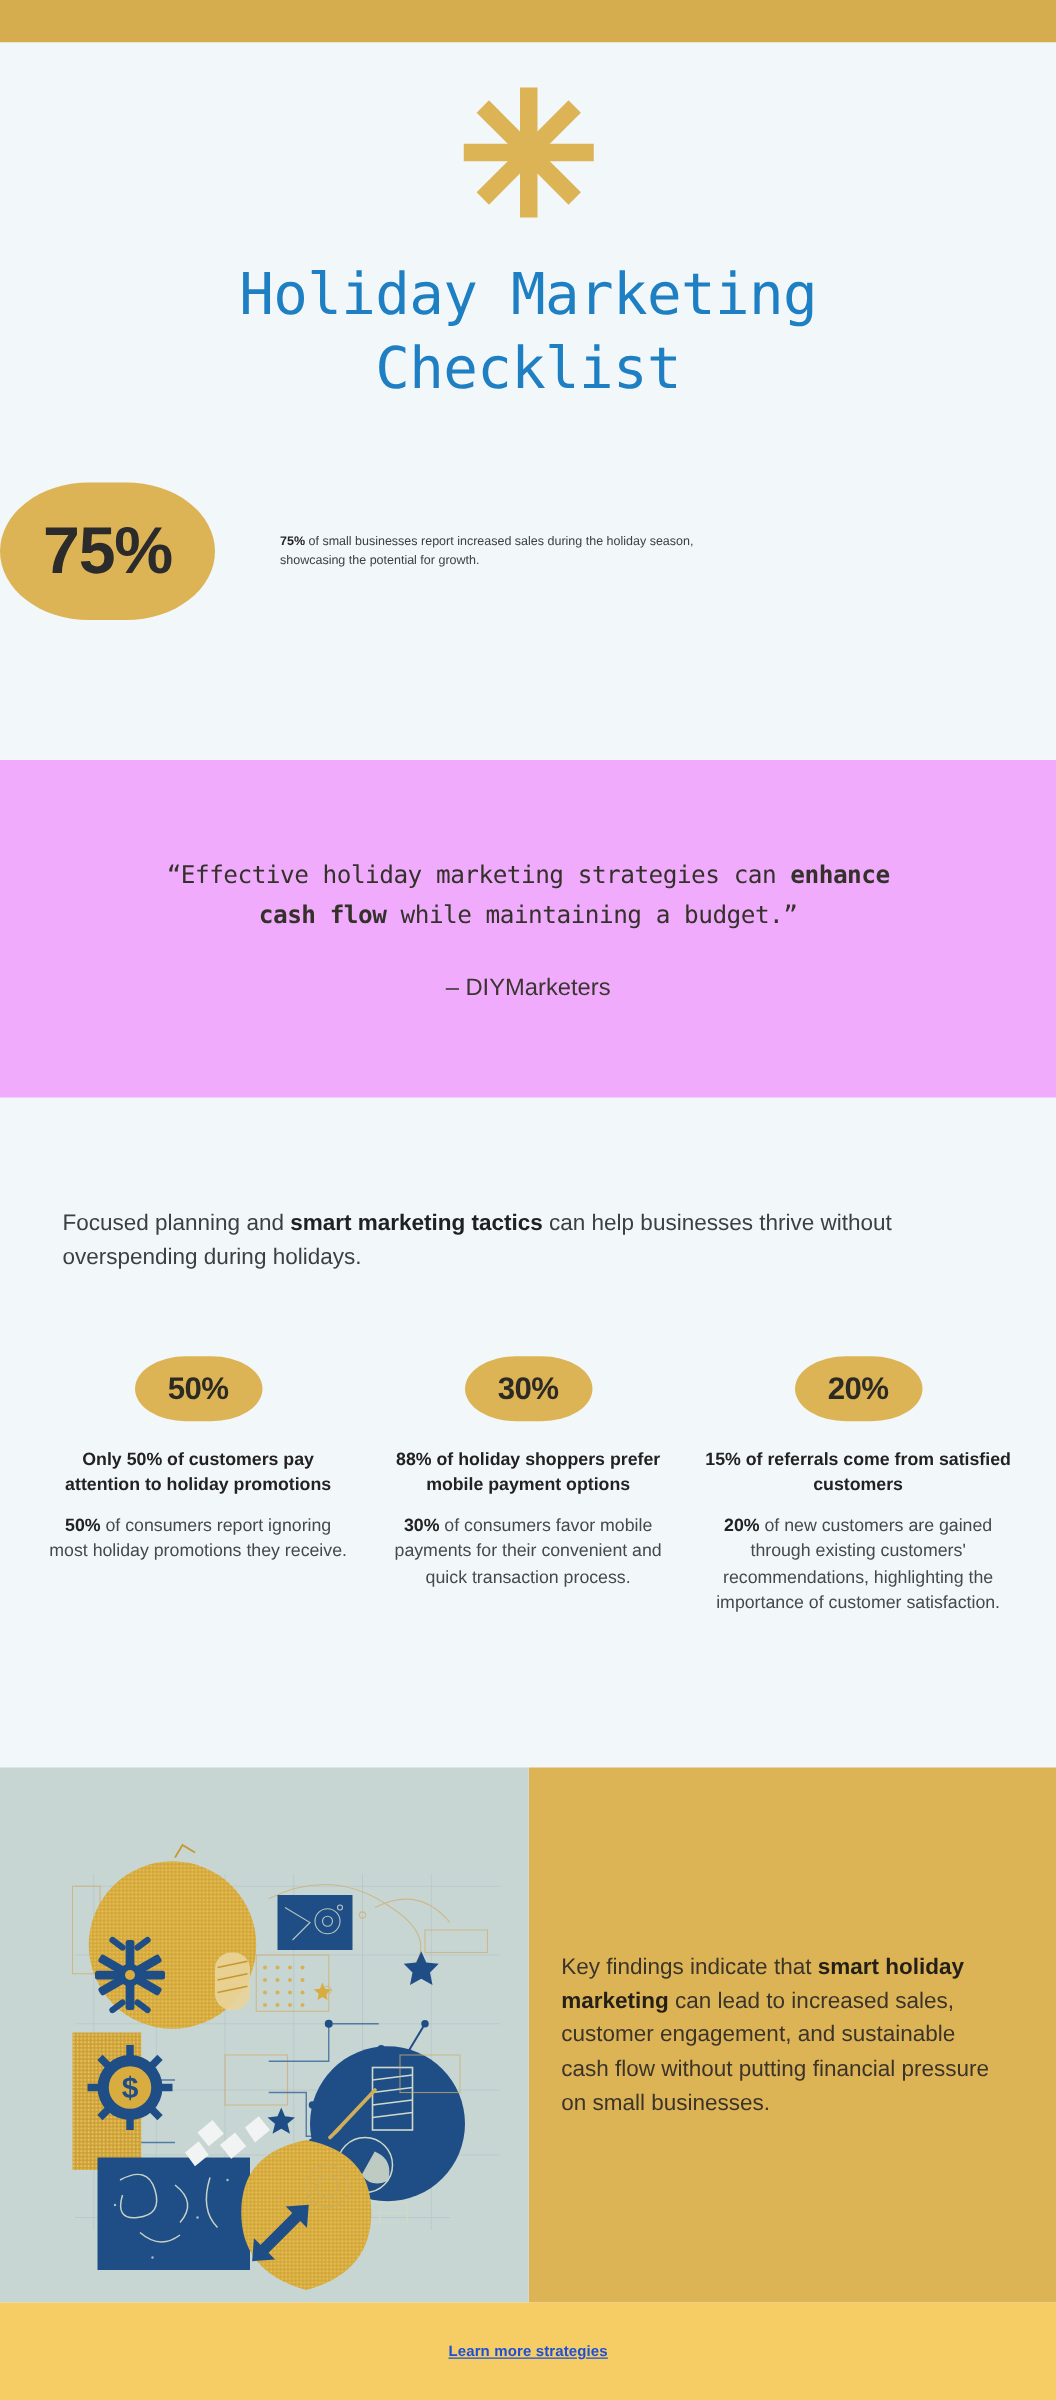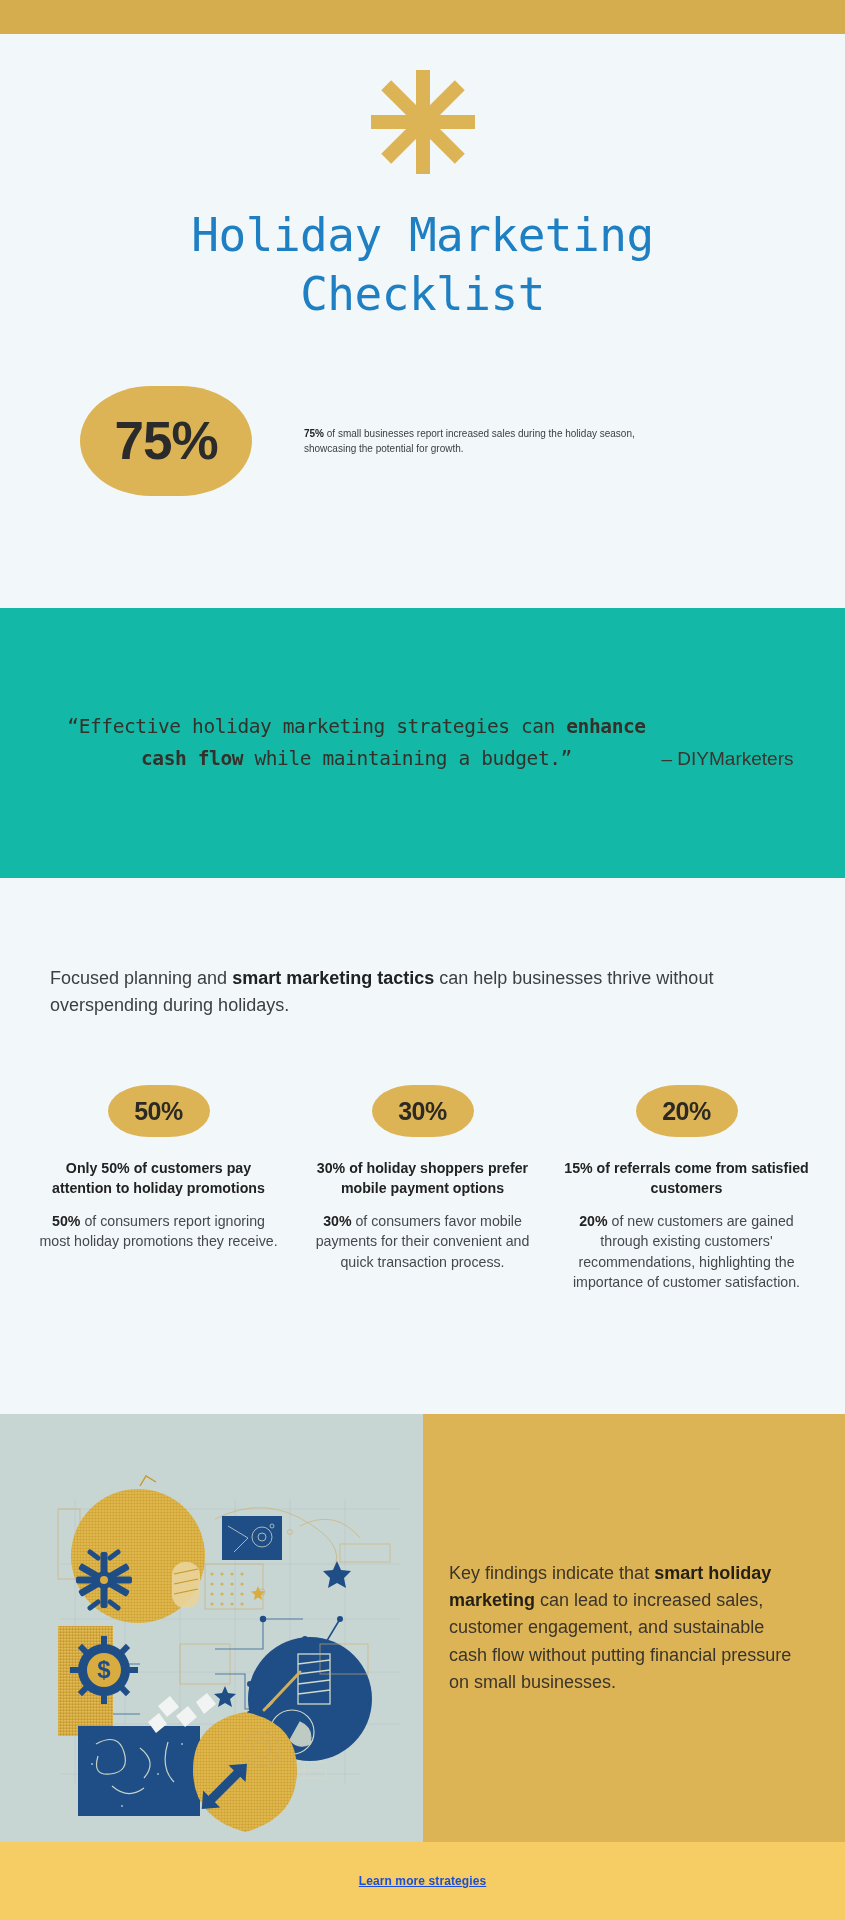--- a/index.html
+++ b/index.html
@@ -25,21 +25,21 @@
     font-family:"DejaVu Sans Mono", monospace;
     font-size:46px;
     font-weight:400;
     line-height:1.28;
     letter-spacing:-0.5px;
   }
 
   
   .stat-row {
     display:flex; align-items:center;
-    margin-top:62px; padding-left:80px; padding-right:60px;
+    margin-top:62px; padding-right:60px;
     gap:52px;
   }
   .stat-pill-lg {
     flex:none;
     width:172px; height:110px;
     background:#ddb455;
     border-radius:80px / 62px;
     display:flex; align-items:center; justify-content:center;
     color:#2b2b2b;
     font-size:53px; font-weight:bold;
@@ -48,22 +48,22 @@
   .stat-desc {
     font-size:10px; line-height:1.52; color:#3c4043;
     max-width:350px; text-align:left;
   }
   .stat-desc b { font-weight:bold; color:#222; }
 
   
   .quote-band {
     position:absolute; left:0; top:608px;
     width:845px; height:270px;
-    background:#14b8a6;
-    display:flex; flex-direction:row;
+    background:#f0abfc;
+    display:flex; flex-direction:column;
     align-items:center; justify-content:center;
   }
   .quote-text {
     font-family:"DejaVu Sans Mono", monospace;
     font-size:19.5px; line-height:1.62;
     color:#34302a; text-align:center;
     max-width:610px; letter-spacing:-0.4px;
   }
   .quote-text b { font-weight:bold; }
   .quote-author {
@@ -180,21 +180,21 @@
   <div class="cols">
     <div class="col">
       <div class="pill-sm">50%</div>
       <div class="col-head">Only 50% of customers pay attention to holiday promotions</div>
       <div class="col-body">
         <b>50%</b><span> of consumers report ignoring most holiday promotions they receive.</span>
       </div>
     </div>
     <div class="col">
       <div class="pill-sm">30%</div>
-      <div class="col-head">30% of holiday shoppers prefer mobile payment options</div>
+      <div class="col-head">88% of holiday shoppers prefer mobile payment options</div>
       <div class="col-body">
         <b>30%</b><span> of consumers favor mobile payments for their convenient and quick transaction process.</span>
       </div>
     </div>
     <div class="col">
       <div class="pill-sm">20%</div>
       <div class="col-head">15% of referrals come from satisfied customers</div>
       <div class="col-body">
         <b>20%</b><span> of new customers are gained through existing customers' recommendations, highlighting the importance of customer satisfaction.</span>
       </div>

